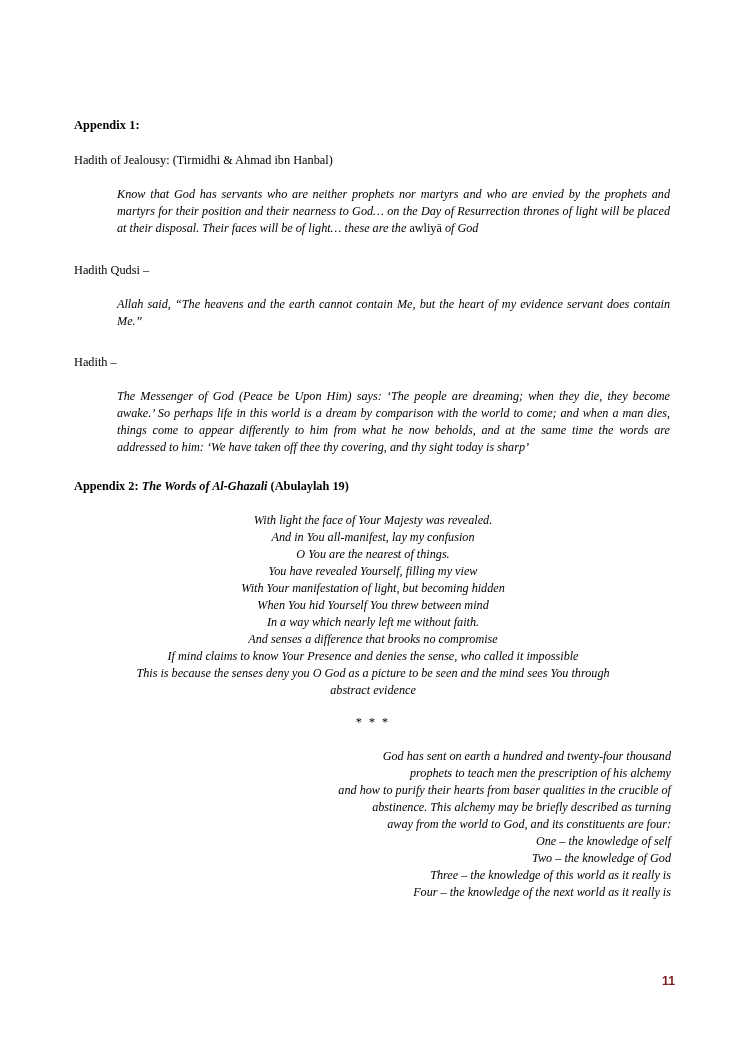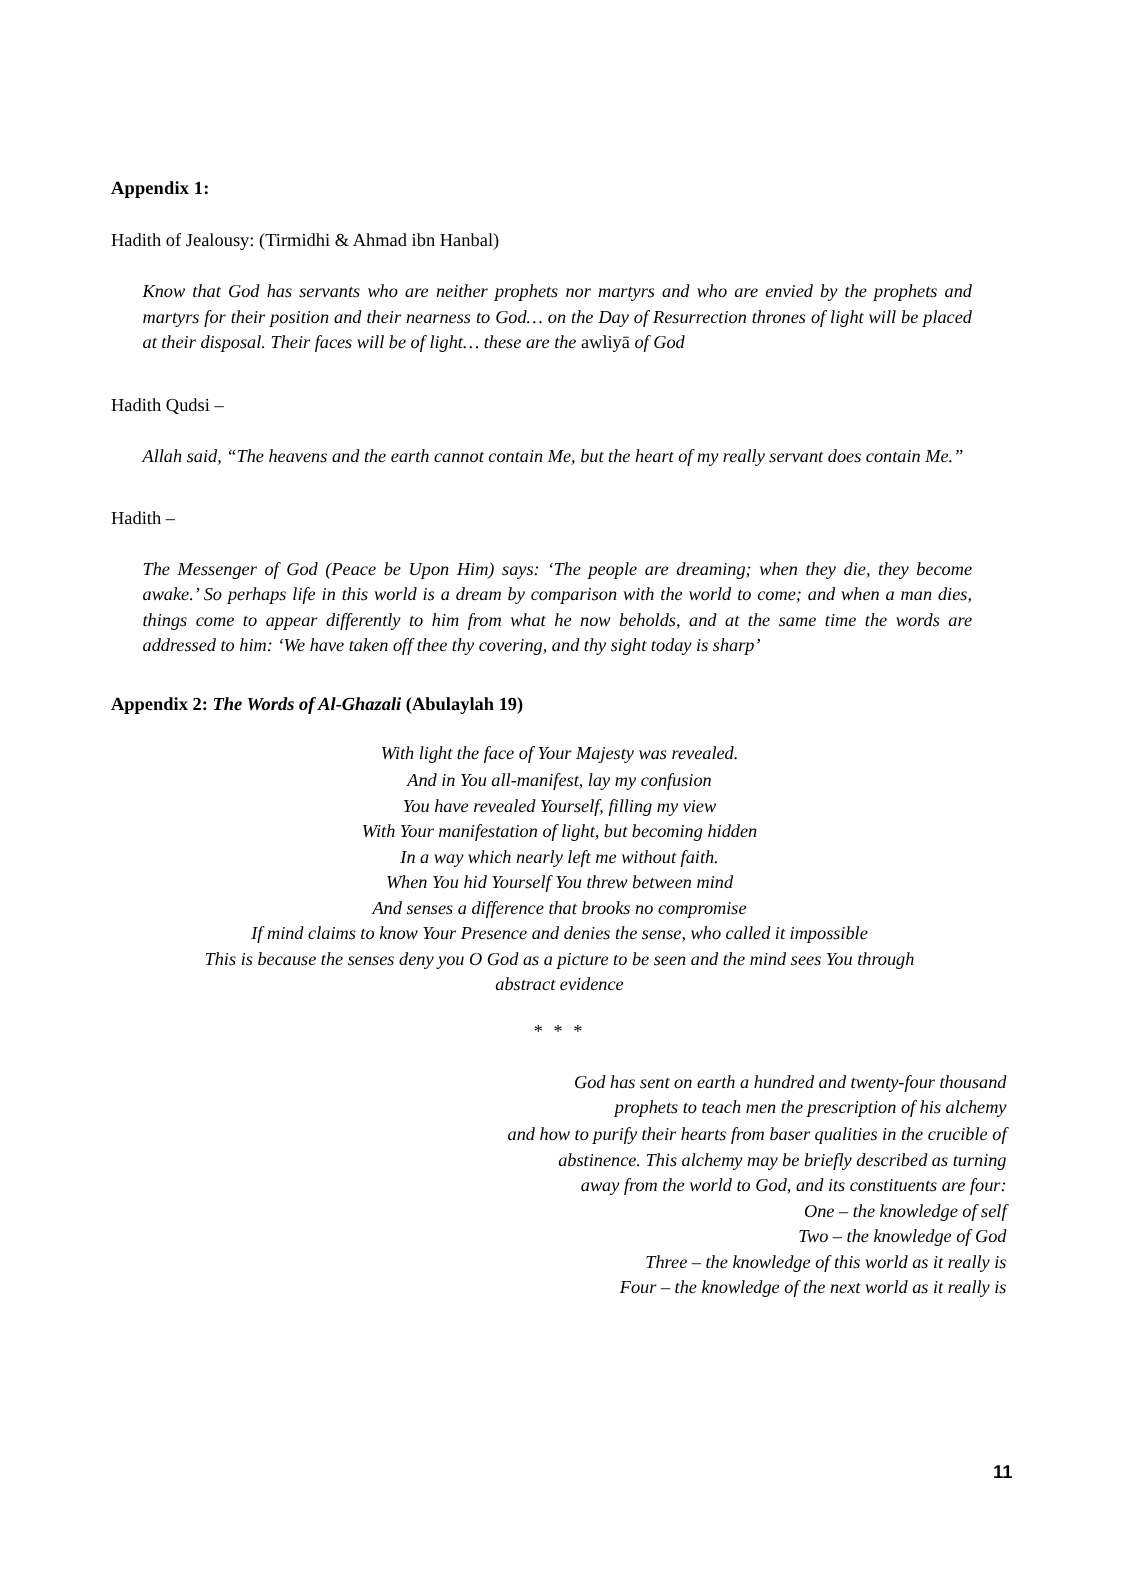--- a/index.html
+++ b/index.html
@@ -36,21 +36,21 @@
   }
   .section-label {
     font-size: 12.3px;
     font-weight: normal;
     line-height: 1.15;
     margin: 0 0 19px 0;
   }
 
   
   .quote {
-    margin: 0 0 0 21px;
+    margin: 0 0 0 43px;
     width: 553px;
     font-style: italic;
     font-size: 12.2px;
     line-height: 17.1px;
     text-align: justify;
     text-justify: inter-word;
   }
   .quote .roman {
     font-style: normal;
   }
@@ -106,59 +106,60 @@
   
   .page-number {
     position: absolute;
     left: 0;
     top: 974px;
     width: 675px;
     text-align: right;
     font-size: 12.3px;
     font-weight: bold;
     font-family: "Liberation Sans", sans-serif;
-    color: #000000;
+    color: #7f1d1d;
   }
 </style>
 </head>
 <body>
 
 <div class="page">
 
   <div class="content">
 
     <div class="heading-bold">Appendix 1:</div>
 
     <div class="section-label">Hadith of Jealousy: (Tirmidhi &amp; Ahmad ibn Hanbal)</div>
 
     <div class="quote"><span>Know that God has servants who are neither prophets nor martyrs and who are envied by the prophets and martyrs for their position and their nearness to God…  on the Day of Resurrection thrones of light will be placed at their disposal. Their faces will be of light… these are the </span><span class="roman">awliyā</span><span> of God</span></div>
 
     <div class="gap-after-quote-1"></div>
 
     <div class="section-label">Hadith Qudsi –</div>
 
-    <div class="quote">Allah said, “The heavens and the earth cannot contain Me, but the heart of my really servant does contain Me.”</div>
+    <div class="quote">Allah said, “The heavens and the earth cannot contain Me, but the heart of my evidence servant does contain Me.”</div>
 
     <div class="gap-after-quote-2"></div>
 
     <div class="section-label">Hadith –</div>
 
     <div class="quote">The Messenger of God (Peace be Upon Him) says: ‘The people are dreaming; when they die, they become awake.’ So perhaps life in this world is a dream by comparison with the world to come; and when a man dies, things come to appear differently to him from what he now beholds, and at the same time the words are addressed to him: ‘We have taken off thee thy covering, and thy sight today is sharp’</div>
 
     <div class="gap-after-quote-3"></div>
 
     <div class="appendix2-heading"><span>Appendix 2: </span><span class="ital">The Words of Al-Ghazali</span><span> (Abulaylah 19)</span></div>
 
     <div class="poem">
       <div class="line">With light the face of Your Majesty was revealed.</div>
       <div class="line">And in You all-manifest, lay my confusion</div>
+      <div class="line">O You are the nearest of things.</div>
       <div class="line">You have revealed Yourself, filling my view</div>
       <div class="line">With Your manifestation of light, but becoming hidden</div>
+      <div class="line">When You hid Yourself You threw between mind</div>
       <div class="line">In a way which nearly left me without faith.</div>
-      <div class="line">When You hid Yourself You threw between mind</div>
       <div class="line">And senses a difference that brooks no compromise</div>
       <div class="line">If mind claims to know Your Presence and denies the sense, who called it impossible</div>
       <div class="line">This is because the senses deny you O God as a picture to be seen and the mind sees You through</div>
       <div class="line">abstract evidence</div>
     </div>
 
     <div class="stanza-sep">* * *</div>
 
     <div class="poem stanza-2">
       <div class="line">God has sent on earth a hundred and twenty-four thousand</div>

